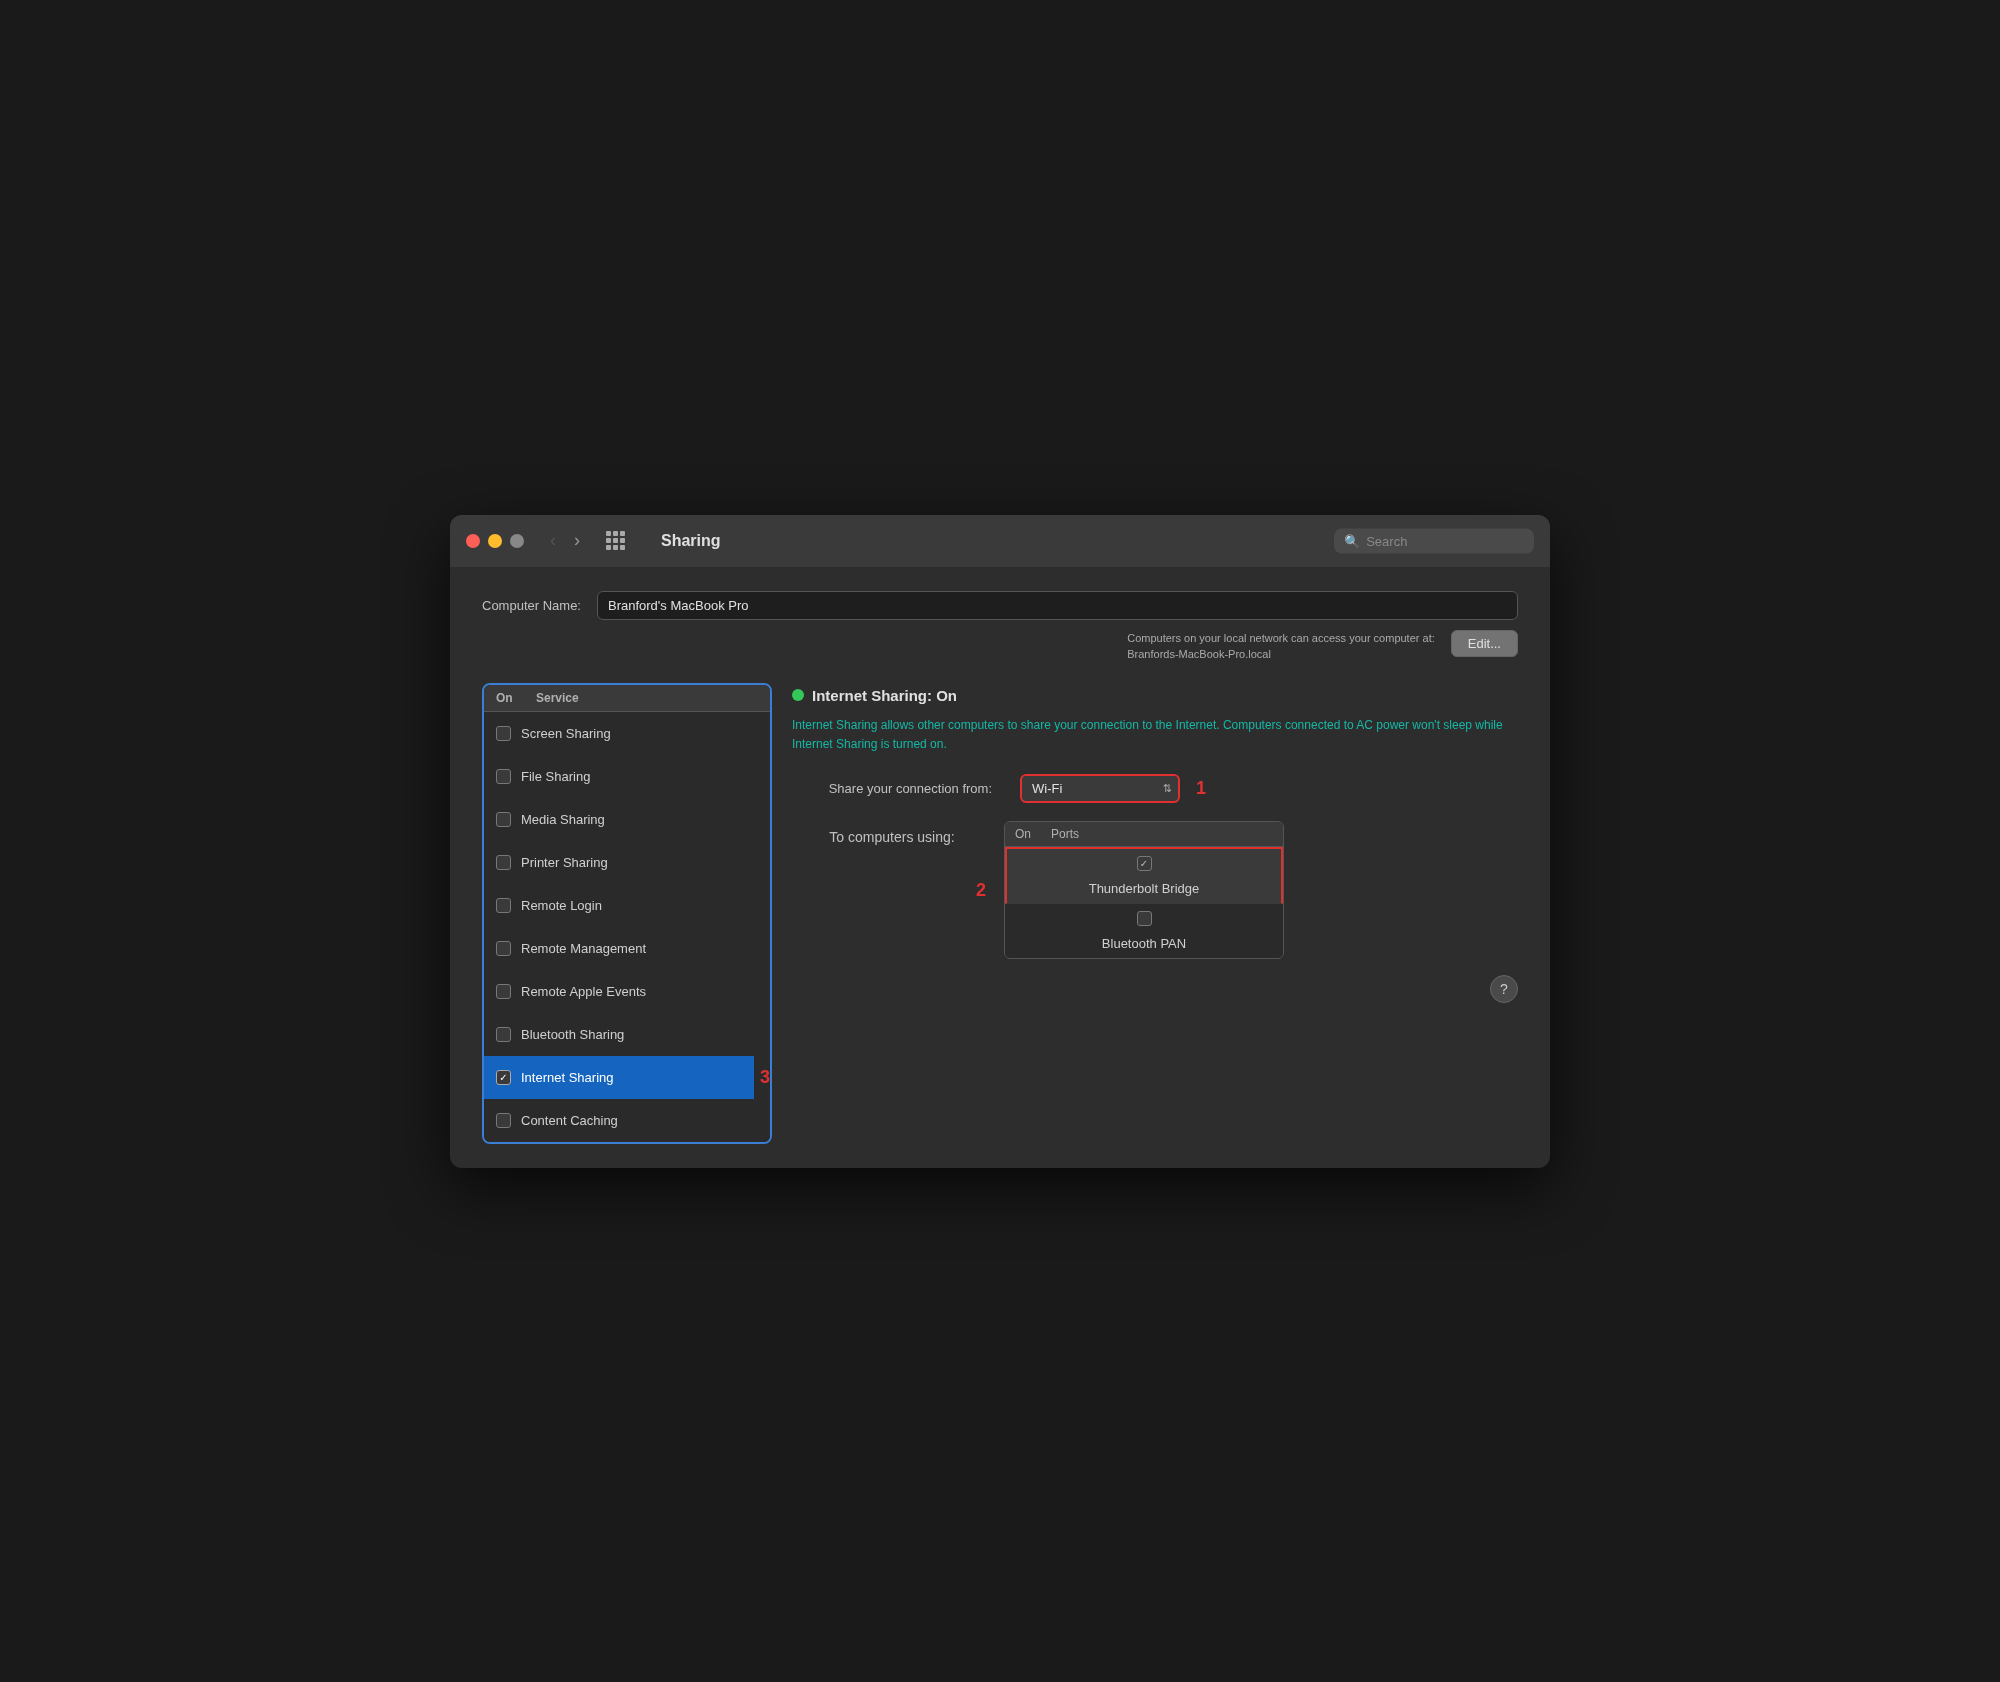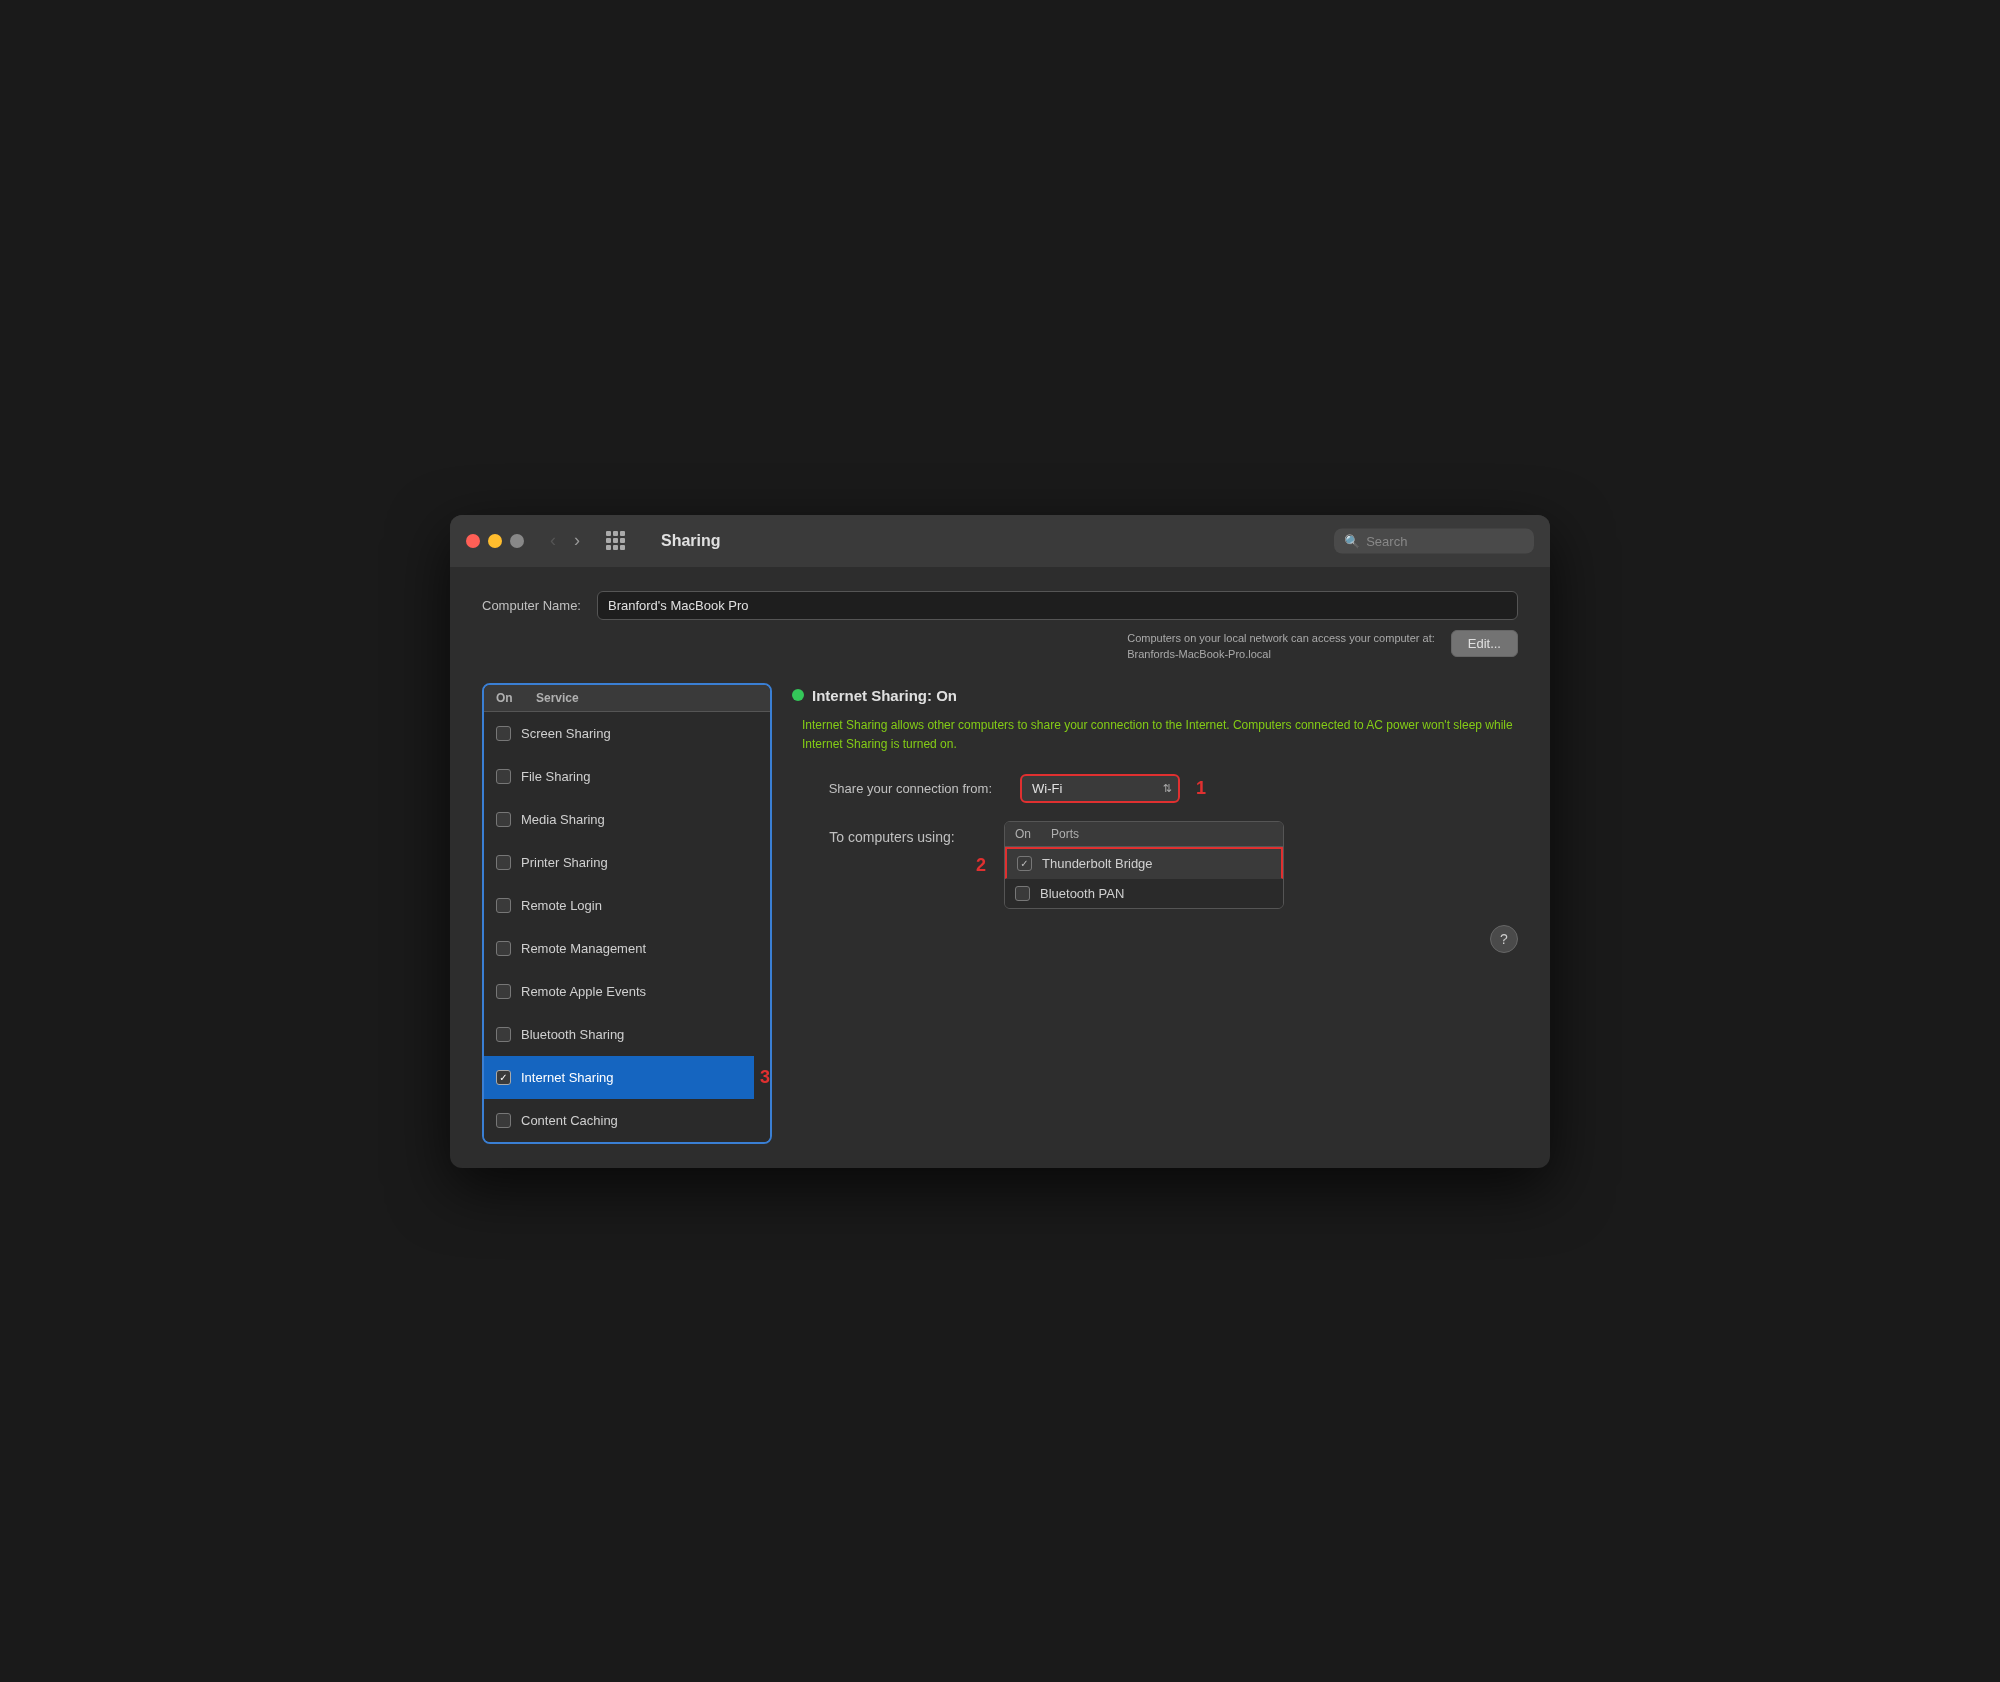--- a/index.html
+++ b/index.html
@@ -266,25 +266,24 @@
       background: #34c759;
       flex-shrink: 0;
     }
     .detail-title {
       color: #e0e0e0;
       font-size: 15px;
       font-weight: 700;
     }
 
     .detail-desc {
-      color: #84cc16;
+      color: #14b8a6;
       font-size: 12px;
       line-height: 1.6;
       margin-bottom: 20px;
-      margin-left: 10px;
     }
 
     
     .share-from-row {
       display: flex;
       align-items: center;
       gap: 12px;
       margin-bottom: 18px;
     }
     .share-from-label {
@@ -367,20 +366,21 @@
       color: #b0b0b0;
       font-size: 12px;
     }
 
     .port-row {
       display: flex;
       align-items: center;
       padding: 7px 10px;
       gap: 10px;
       background: #2a2a2a;
+      flex-direction: column;
     }
     .port-row.highlighted {
       background: #3a3a3a;
       border: 2px solid #e03030;
     }
     .port-row:not(:last-child) {
       border-bottom: 1px solid #3a3a3a;
     }
 
     .port-checkbox {

